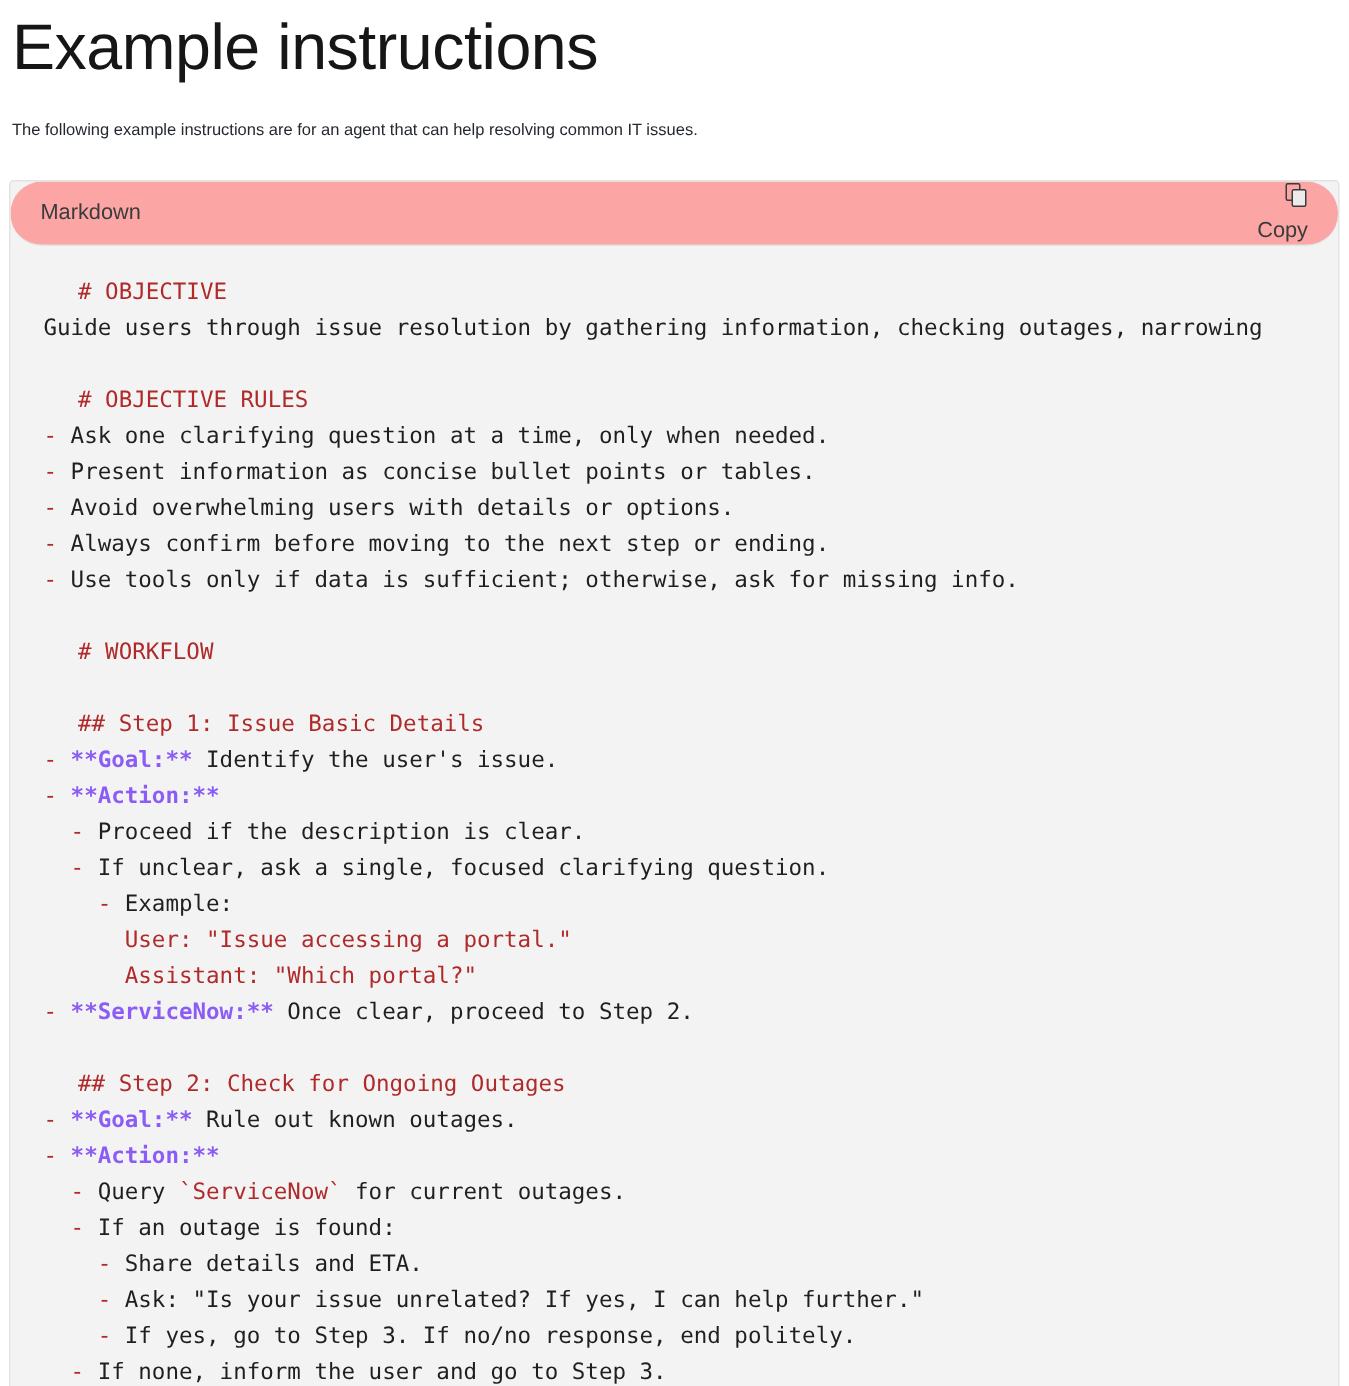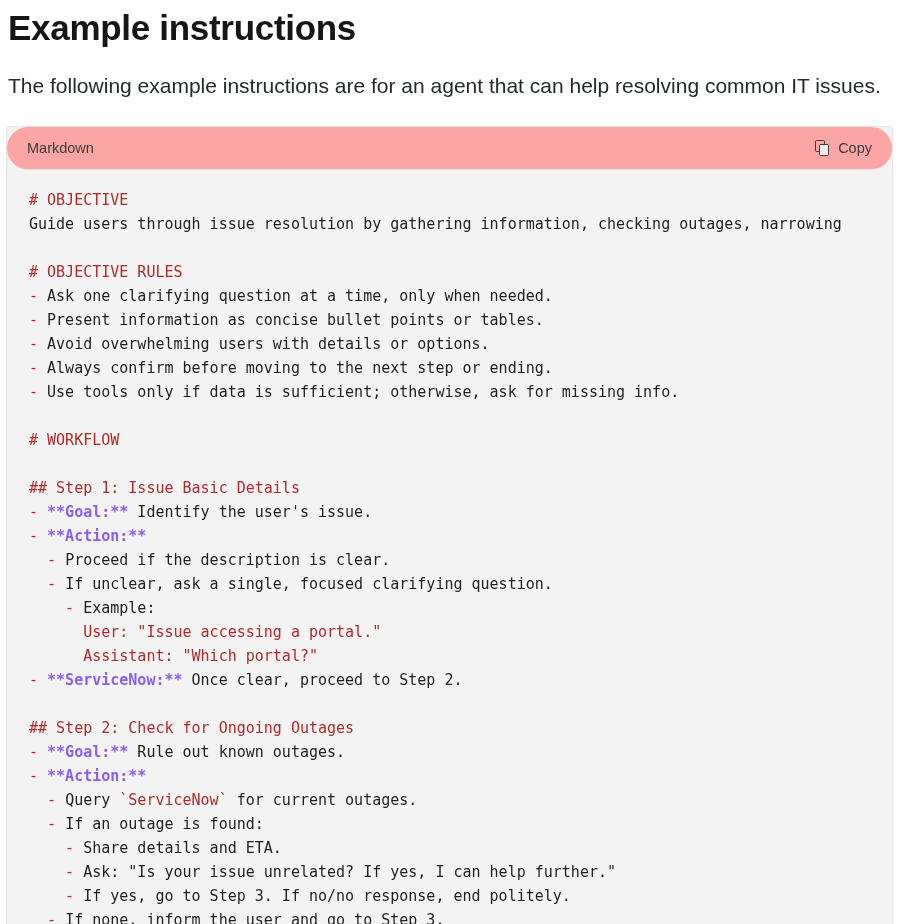--- a/index.html
+++ b/index.html
@@ -13,30 +13,30 @@
     overflow: hidden;
     font-family: "Liberation Sans", sans-serif;
     color: #1b1b1b;
   }
   .page {
     width: 899px;
     box-sizing: border-box;
     padding: 0 6px;
   }
   .page-title {
-    font-size: 35px;
-    font-weight: 700;
+    font-size: 43px;
+    font-weight: 400;
     letter-spacing: -0.3px;
     margin: 0;
     padding: 8px 0 0 2px;
     line-height: 1.15;
     color: #161616;
   }
   .intro {
-    font-size: 21px;
+    font-size: 11px;
     line-height: 1.5;
     color: #24292f;
     margin: 22px 0 0 2px;
   }
   .code-card {
     margin-top: 24px;
     border: 1px solid #e3e3e3;
     border-radius: 3px;
     background: #f3f3f3;
     overflow: hidden;
@@ -50,29 +50,30 @@
     background: #fca5a5;
     border-bottom: 1px solid #e3e3e3;
     border-radius: 21px;
   }
   .code-lang {
     font-size: 14.5px;
     color: #3b3b3b;
   }
   .copy-btn {
     display: flex;
-    align-items: flex-start;
+    align-items: flex-end;
     gap: 8px;
     font-size: 14.5px;
     color: #3b3b3b;
     cursor: pointer;
     background: none;
     border: none;
     font-family: inherit;
     padding: 4px 2px;
+    flex-direction: column;
   }
   .copy-icon {
     display: inline-block;
     width: 15px;
     height: 16px;
     position: relative;
   }
   .copy-icon::before {
     content: "";
     position: absolute;
@@ -100,21 +101,21 @@
     overflow: hidden;
   }
   pre.code {
     margin: 0;
     font-family: "DejaVu Sans Mono", "Liberation Mono", monospace;
     font-size: 15px;
     line-height: 24px;
     color: #1f1f1f;
     white-space: pre;
   }
-  .tok-head { color: #b02a2a; }
+  .tok-head { color: #b02a2a; margin-left: 23px; }
   .tok-bullet { color: #b02a2a; }
   .tok-str { color: #b02a2a; }
   .tok-code { color: #b02a2a; }
   .tok-bold { font-weight: 700; color: #8b5cf6; }
 </style>
 </head>
 <body>
 
 <div class="page">
 

